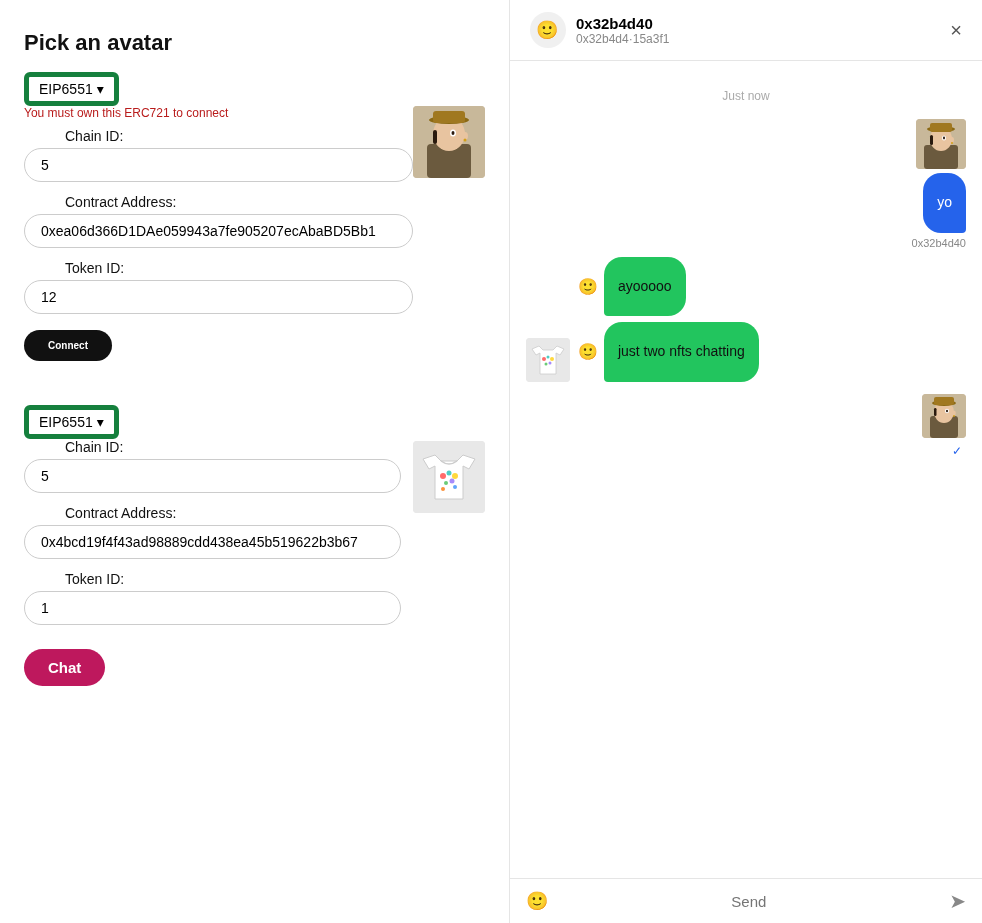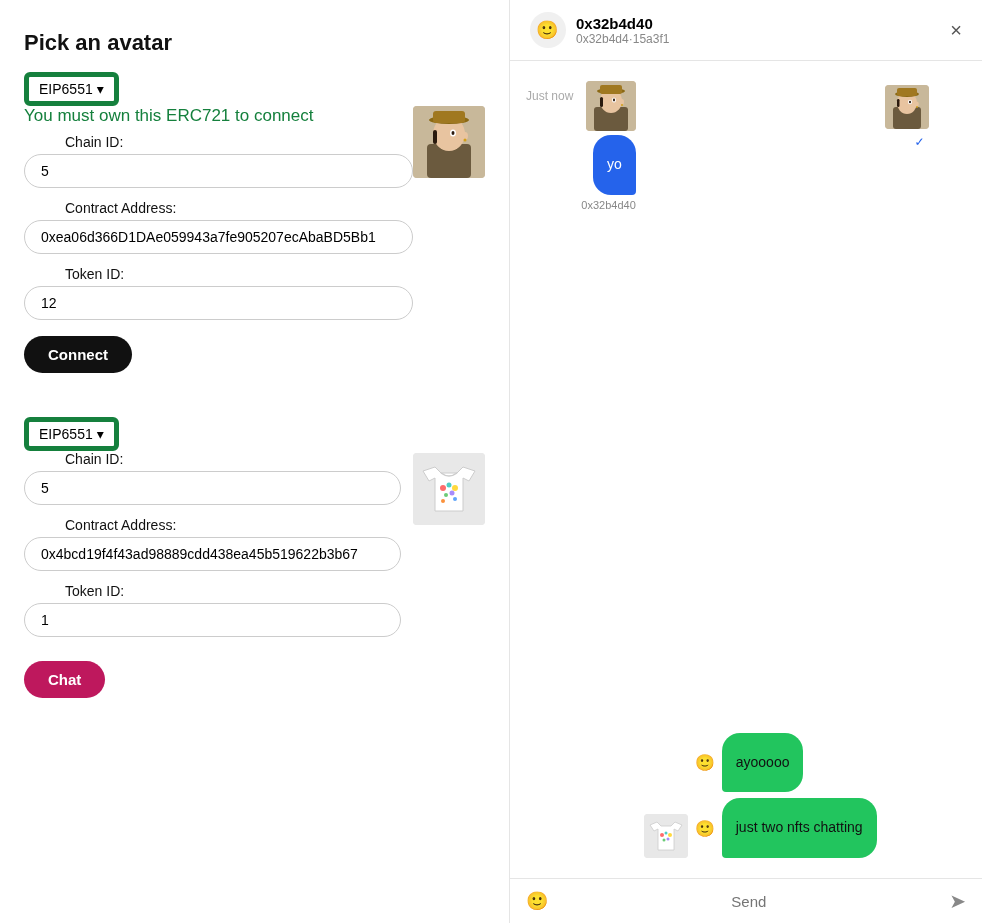--- a/index.html
+++ b/index.html
@@ -45,22 +45,22 @@
       align-items: flex-start;
       justify-content: space-between;
       margin-bottom: 16px;
     }
 
     .avatar-info {
       flex: 1;
     }
 
     .avatar-info p {
-      font-size: 17px;
-      color: #15803d;
+      font-size: 12px;
+      color: #b91c1c;
       margin-bottom: 8px;
     }
 
     .avatar-image {
       width: 72px;
       height: 72px;
       background: #d4c5b0;
       border-radius: 4px;
       display: flex;
       align-items: center;
@@ -86,21 +86,21 @@
       outline: none;
       margin-bottom: 12px;
     }
 
     .connect-btn {
       background: #111;
       color: #fff;
       border: none;
       border-radius: 20px;
       padding: 10px 24px;
-      font-size: 15px;
+      font-size: 10px;
       font-weight: 600;
       cursor: pointer;
       margin-top: 4px;
       margin-bottom: 28px;
     }
 
     .who-section {
       margin-top: 4px;
     }
 
@@ -184,21 +184,21 @@
       cursor: pointer;
       font-size: 20px;
       color: #555;
     }
 
     .chat-body {
       flex: 1;
       padding: 20px 16px;
       overflow-y: auto;
       display: flex;
-      flex-direction: row;
+      flex-direction: column;
       gap: 8px;
     }
 
     .timestamp-center {
       text-align: center;
       font-size: 12px;
       color: #aaa;
       margin: 8px 0;
     }
 

